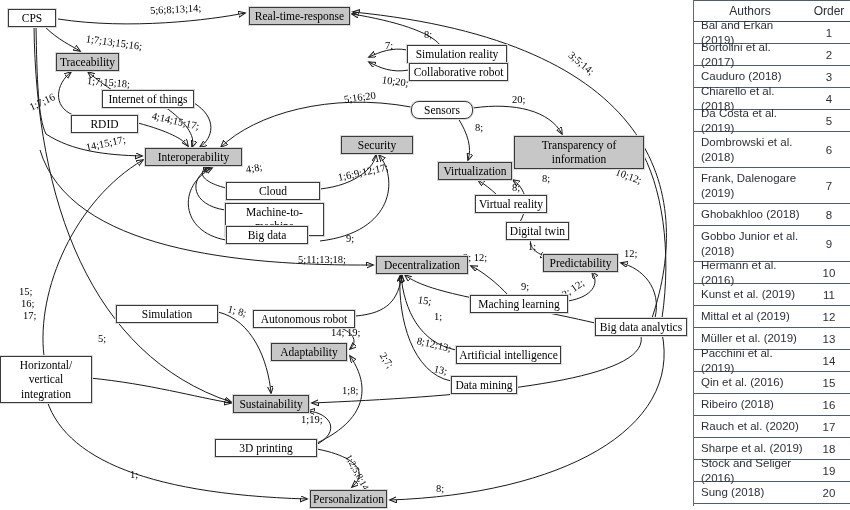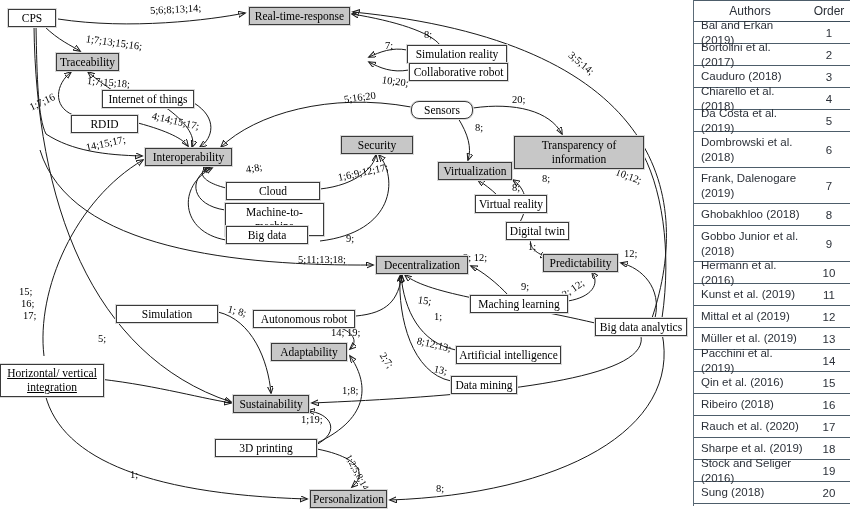--- a/index.html
+++ b/index.html
@@ -83,39 +83,39 @@
   </svg>
 
   <div class="node" style="left:8px;top:9px;width:48px;">CPS</div>
   <div class="node shaded" style="left:249px;top:7px;width:101px;">Real-time-response</div>
   <div class="node shaded" style="left:56px;top:53px;width:63px;">Traceability</div>
   <div class="node" style="left:407px;top:45px;width:100px;">Simulation reality</div>
   <div class="node" style="left:409px;top:63px;width:99px;">Collaborative robot</div>
   <div class="node" style="left:102px;top:90px;width:92px;">Internet of things</div>
   <div class="node" style="left:71px;top:115px;width:67px;">RDID</div>
   <div class="node" style="left:411px;top:101px;width:62px;border-radius:8px;">Sensors</div>
-  <div class="node shaded" style="left:145px;top:148px;width:87px;">Interoperability</div>
+  <div class="node shaded" style="left:145px;top:148px;width:97px;">Interoperability</div>
   <div class="node shaded" style="left:341px;top:136px;width:72px;">Security</div>
   <div class="node shaded" style="left:501px;top:136px;width:130px;margin-left:13px;">Transparency of information</div>
   <div class="node shaded" style="left:438px;top:162px;width:74px;">Virtualization</div>
   <div class="node" style="left:226px;top:182px;width:94px;">Cloud</div>
   <div class="node" style="left:475px;top:195px;width:72px;">Virtual reality</div>
   <div class="node" style="left:225px;top:203px;width:99px;">Machine-to-machine</div>
   <div class="node" style="left:506px;top:222px;width:63px;">Digital twin</div>
   <div class="node" style="left:226px;top:226px;width:82px;">Big data</div>
   <div class="node shaded" style="left:543px;top:254px;width:75px;">Predictability</div>
   <div class="node shaded" style="left:376px;top:256px;width:92px;">Decentralization</div>
   <div class="node" style="left:470px;top:295px;width:98px;">Maching learning</div>
   <div class="node" style="left:595px;top:318px;width:92px;">Big data analytics</div>
   <div class="node" style="left:116px;top:305px;width:102px;">Simulation</div>
   <div class="node" style="left:253px;top:310px;width:102px;">Autonomous robot</div>
   <div class="node shaded" style="left:271px;top:343px;width:76px;">Adaptability</div>
   <div class="node" style="left:456px;top:346px;width:105px;">Artificial intelligence</div>
   <div class="node" style="left:451px;top:376px;width:66px;">Data mining</div>
-  <div class="node" style="left:0px;top:364px;width:104px;text-decoration:underline;">Horizontal/ vertical integration</div>
+  <div class="node" style="left:0px;top:356px;width:92px;">Horizontal/ vertical integration</div>
   <div class="node shaded" style="left:233px;top:395px;width:76px;">Sustainability</div>
   <div class="node" style="left:215px;top:439px;width:102px;">3D printing</div>
   <div class="node shaded" style="left:310px;top:490px;width:77px;">Personalization</div>
 
   <span class="elabel" style="left:150px;top:5px;transform:rotate(-3deg);">5;6;8;13;14;</span>
   <span class="elabel" style="left:86px;top:33px;transform:rotate(8deg);">1;7;13;15;16;</span>
   <span class="elabel" style="left:87px;top:75px;transform:rotate(5deg);">1;7;15;18;</span>
   <span class="elabel" style="left:30px;top:102px;transform:rotate(-25deg);">1;7;16</span>
   <span class="elabel" style="left:152px;top:110px;transform:rotate(13deg);">4;14;15;17;</span>
   <span class="elabel" style="left:86px;top:142px;transform:rotate(-12deg);">14;15;17;</span>

